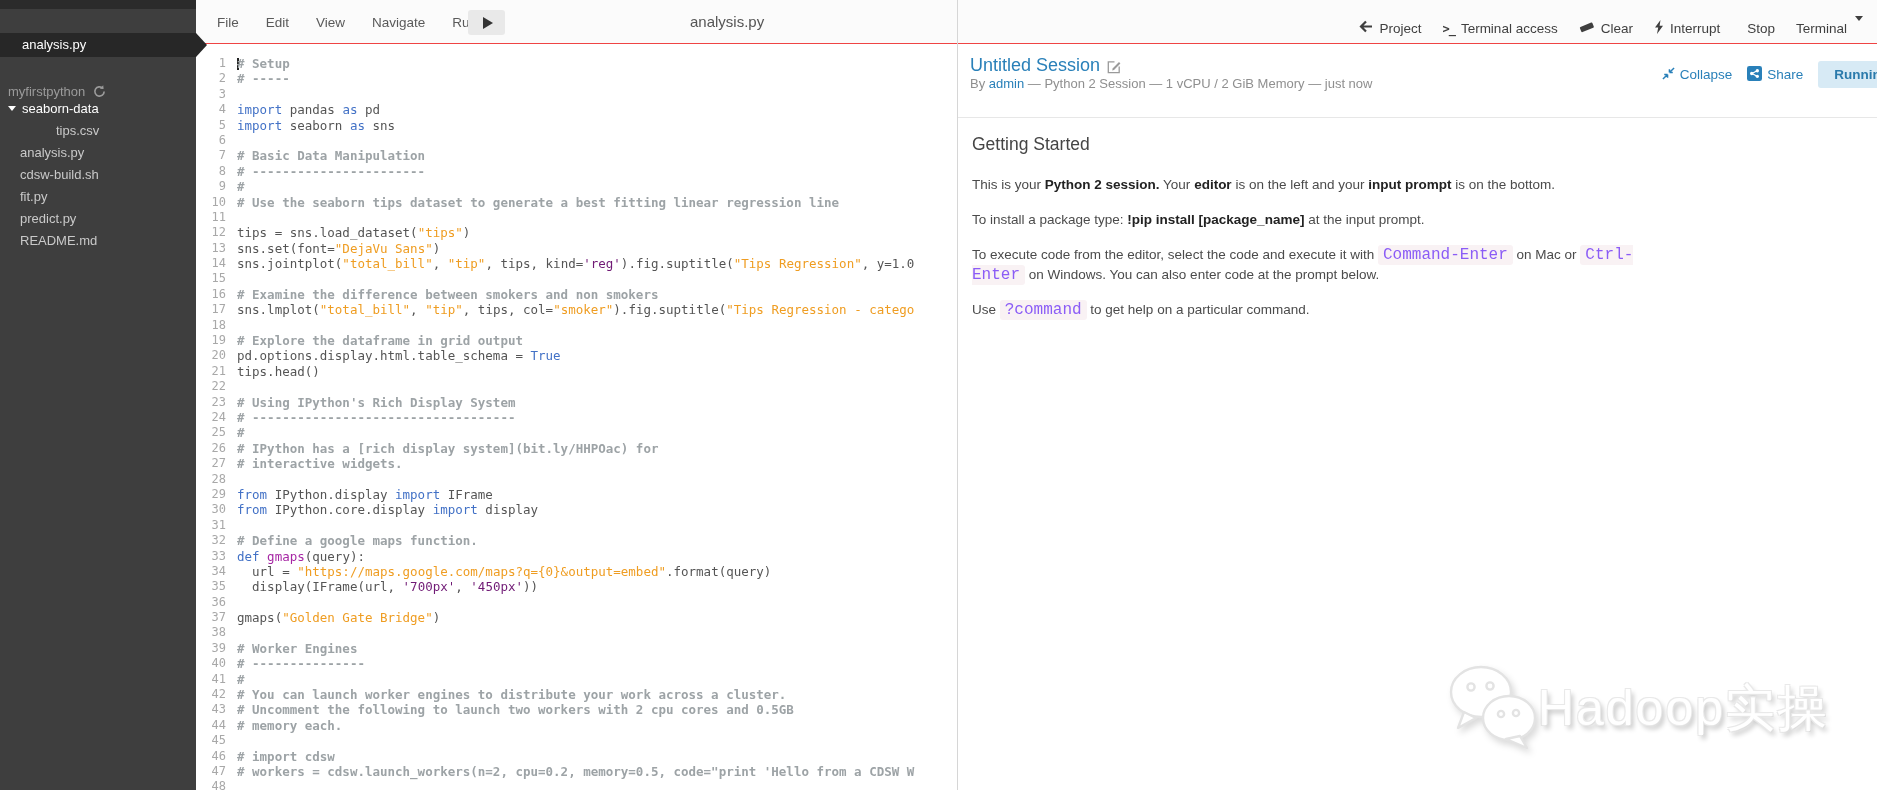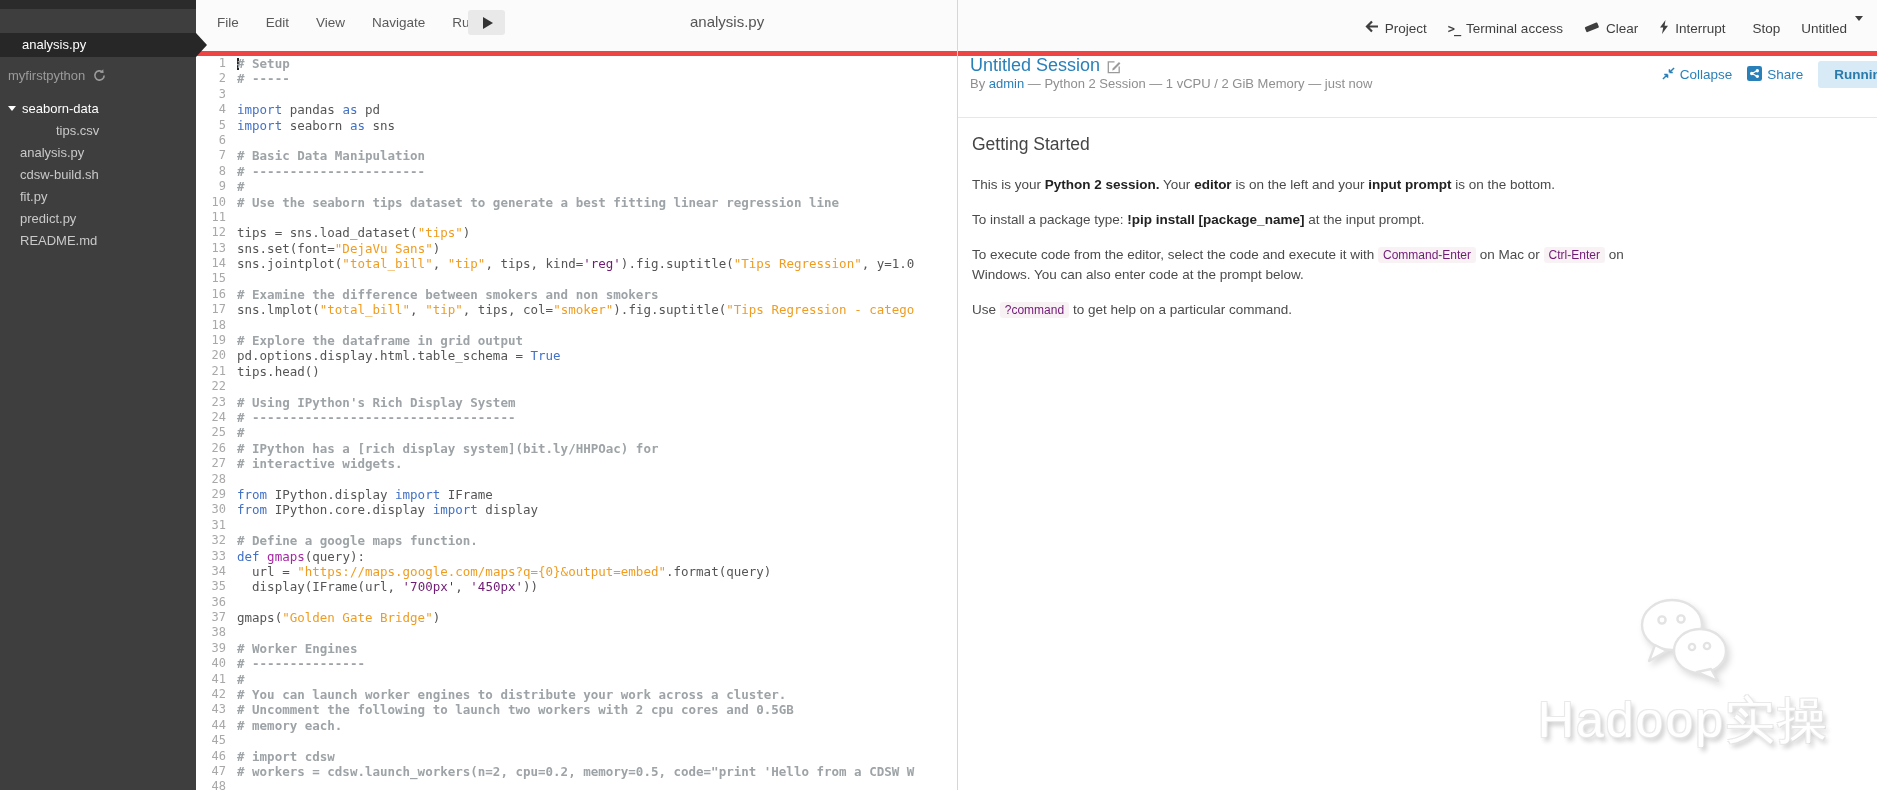--- a/index.html
+++ b/index.html
@@ -6,33 +6,33 @@
   html,body { width:1877px; height:790px; overflow:hidden; background:#fff;
               font-family:"Liberation Sans",sans-serif; position:relative; }
 
   
   .sidebar { position:absolute; left:0; top:0; width:196px; height:790px; background:#3e3e3e; z-index:5; }
   .sidebar-strip { position:absolute; left:0; top:0; width:196px; height:9px; background:#2b2b2b; }
   .sidebar-tab { position:absolute; left:0; top:33px; width:196px; height:24px; background:#272727;
                  color:#fff; font-size:13px; line-height:24px; padding-left:22px; cursor:pointer; }
   .tab-arrow { position:absolute; left:196px; top:33px; width:0; height:0; z-index:6;
                border-top:12px solid transparent; border-bottom:12px solid transparent; border-left:11px solid #272727; }
-  .project-row { position:absolute; left:8px; top:64px; height:22px; display:flex; align-items:center; gap:8px; }
+  .project-row { position:absolute; left:8px; top:80px; height:22px; display:flex; align-items:center; gap:8px; }
   .project-name { color:#9b9b9b; font-size:13px; }
   .refresh { display:inline-flex; cursor:pointer; }
   #file-tree { position:absolute; left:0; top:97px; width:196px; }
   .tree-row { height:22px; display:flex; align-items:center; font-size:13px; color:#c9c9c9; cursor:pointer; }
   .tree-row.folder { color:#fff; font-weight:normal; }
   .tree-caret { width:0; height:0; border-left:4px solid transparent; border-right:4px solid transparent;
                 border-top:5px solid #fff; margin-right:6px; }
   .lvl0 { padding-left:8px; } .lvl1 { padding-left:20px; } .lvl2 { padding-left:56px; }
 
   
-  .topbar { position:absolute; left:196px; top:0; right:0; height:56px; background:#fbfbfb;
-            border-bottom:5px solid #ef4444; z-index:2; }
+  .topbar { position:absolute; left:196px; top:0; right:0; height:44px; background:#fbfbfb;
+            border-bottom:1px solid #ef4444; z-index:2; }
   .menus { position:absolute; left:21px; top:0; height:44px; display:flex; align-items:center; gap:27px;
            font-size:13.5px; color:#5a5a5a; }
   .menu-item { cursor:pointer; }
   .play-btn { position:absolute; left:272px; top:10px; width:37px; height:25px; background:#e9e9e9;
               border-radius:3px; display:flex; align-items:center; justify-content:center; cursor:pointer; }
   .play-tri { width:0; height:0; border-top:6px solid transparent; border-bottom:6px solid transparent;
               border-left:10px solid #333; margin-left:2px; }
   .editor-title { position:absolute; left:494px; top:0; height:44px; line-height:44px; font-size:15px; color:#555; }
   .header-actions { position:absolute; right:14px; top:6px; height:44px; display:flex; align-items:center; gap:21px; }
   .h-action { display:flex; align-items:center; gap:6px; font-size:13.5px; color:#3f3f3f; cursor:pointer; white-space:nowrap; }
@@ -66,25 +66,25 @@
   .session-meta { font-size:13px; color:#8f8f8f; }
   .session-meta a { color:#2980b9; text-decoration:none; cursor:pointer; }
   .session-actions { position:absolute; top:16px; right:-28px; display:flex; align-items:center; gap:15px; }
   .s-link { display:flex; align-items:center; gap:5px; color:#2980b9; font-size:13.5px; cursor:pointer; white-space:nowrap; }
   .status-pill { background:#d7eaf5; color:#2a7aab; font-weight:bold; font-size:13.5px;
                  padding:6px 16px; border-radius:3px; white-space:nowrap; cursor:pointer; }
   .session-content { padding:10px 14px; }
   .session-content h2 { font-size:17.5px; font-weight:normal; color:#454545; margin:6px 0 20px; }
   .session-content p { font-size:13.5px; color:#4b4b4b; line-height:20px; margin:0 0 15px; max-width:710px; }
   .session-content b { color:#222; }
-  .code-span { font-family:Liberation Sans, sans-serif; font-size:12px; color:#701a75;
+  .code-span { font-family:Liberation Mono, monospace; font-size:16px; color:#8b5cf6;
                background:#f9f2f4; padding:1px 5px; border-radius:3px; }
 
   
-  .watermark { position:absolute; right:48px; bottom:36px; display:flex; align-items:center; z-index:1;flex-direction:column; }
+  .watermark { position:absolute; right:48px; bottom:36px; display:flex; align-items:center; z-index:1; }
   .wm-text { font-size:50px; letter-spacing:2px; color:#fff;
              text-shadow:-1px -1px 0 #e9e9e9, 1px -1px 0 #e9e9e9, -1px 1px 0 #e9e9e9,
                           1px 1px 0 #dedede, 3px 4px 5px #c3c3c3; }
   .wechat-svg { filter:drop-shadow(3px 4px 3px rgba(0,0,0,0.14)); }
 </style>
 </head>
 <body>
 
 <div class="sidebar">
   <div class="sidebar-strip"></div>
@@ -162,21 +162,21 @@
         <span><svg width="10" height="14" viewBox="0 0 10 14">
             <path d="M6.5 0 L1 7.5 H4.2 L3 14 L9 5.8 H5.6 Z" fill="#3f3f3f"></path>
           </svg></span>
         <span>Interrupt</span>
       </div>
       <div class="h-action">
         <span><span class="stop-sq"></span></span>
         <span>Stop</span>
       </div>
       <div class="h-action">
-        <span>Untitled</span>
+        <span>Terminal</span>
         <span><span class="caret-down"></span></span>
       </div>
     </div>
 </div>
 
 <div class="editor">
   <div class="code" id="code">
       <div class="cl"><span class="ln">1</span><span class="lc"><span class="caret-bar"></span><span class="tok-c"># Setup</span></span></div>
       <div class="cl"><span class="ln">2</span><span class="lc"><span class="tok-c"># -----</span></span></div>
       <div class="cl"><span class="ln">3</span><span class="lc"></span></div>

